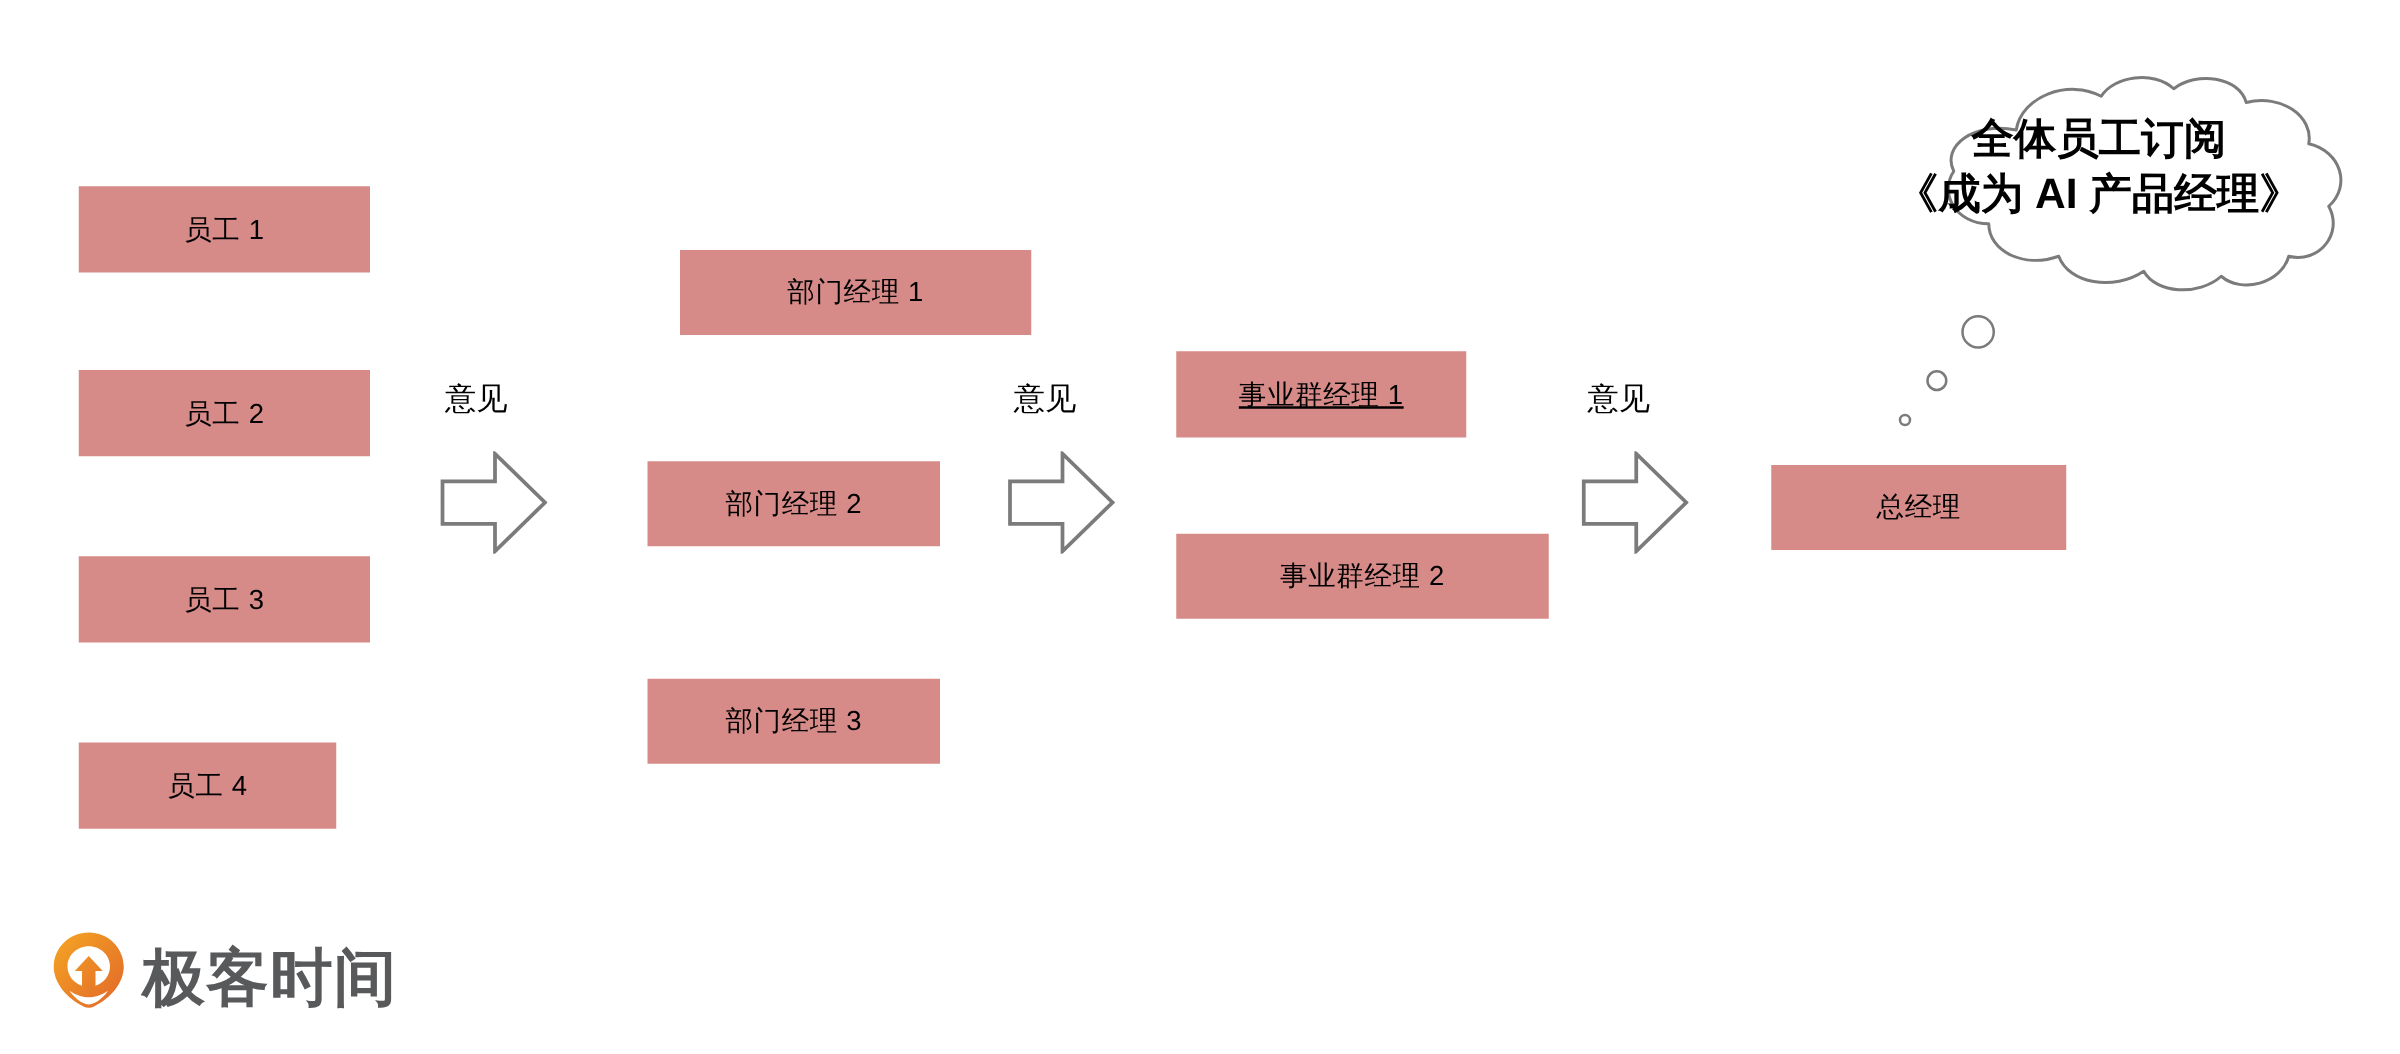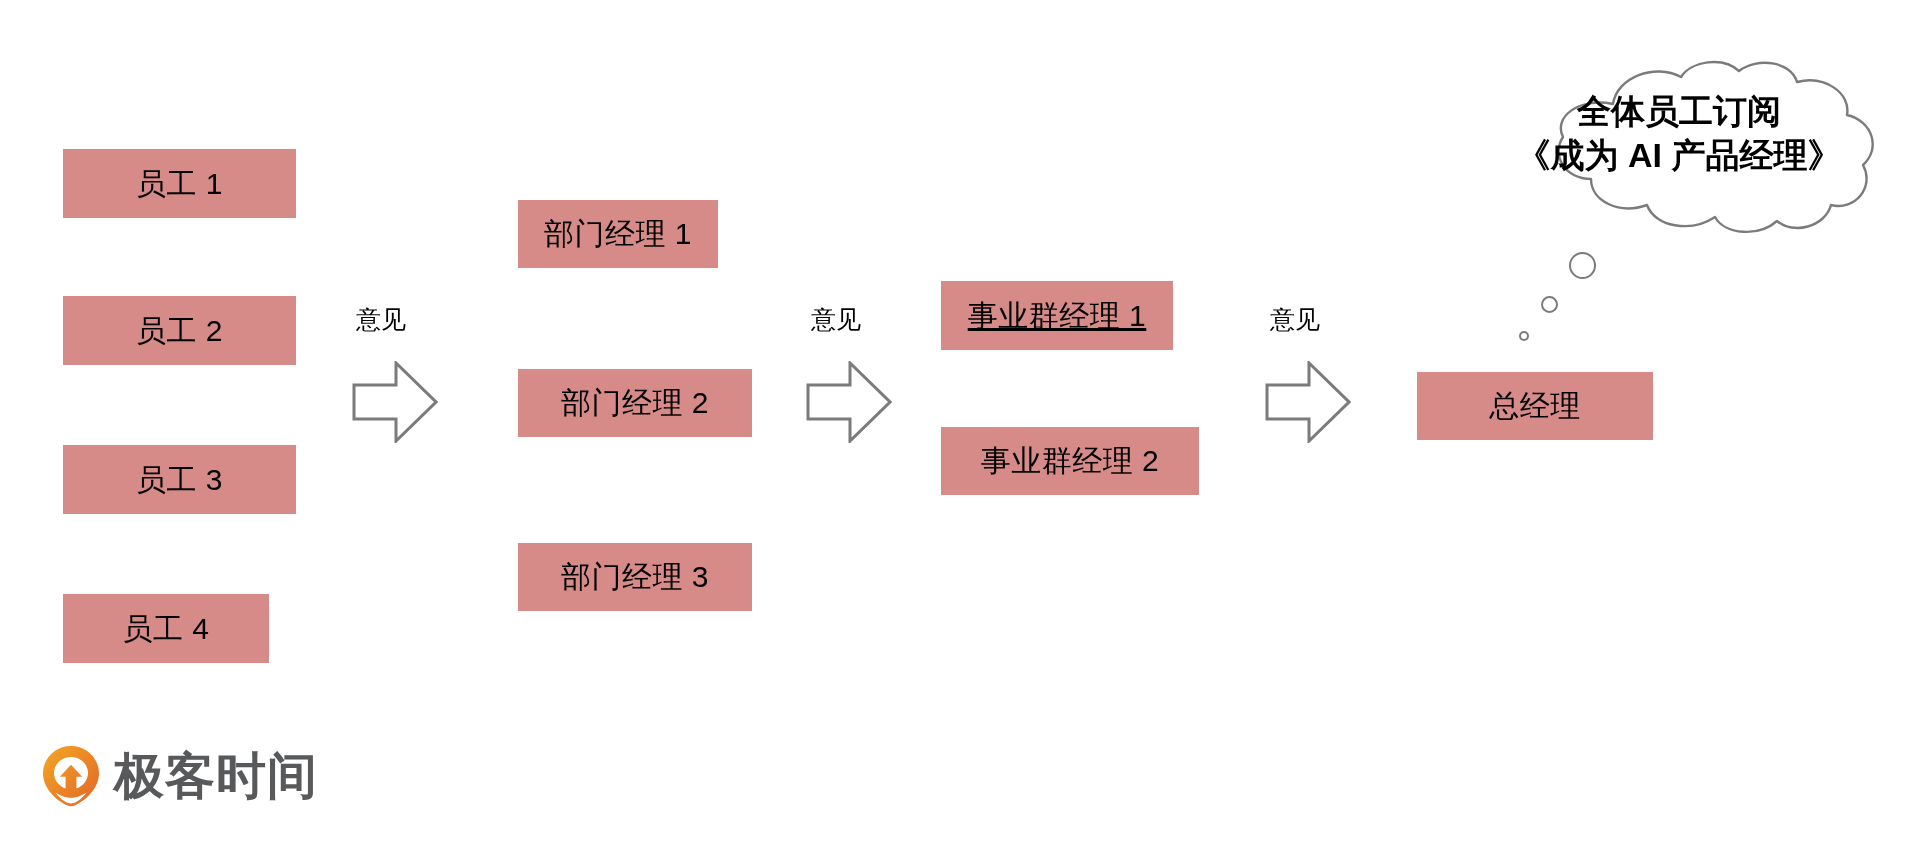--- a/index.html
+++ b/index.html
@@ -19,21 +19,21 @@
     background: #ffffff;
     overflow: hidden;
   }
   .node {
     position: absolute;
     background: #d68b88;
     display: flex;
     align-items: center;
     justify-content: center;
     color: #000000;
-    font-size: 30px;
+    font-size: 22px;
     letter-spacing: 0.5px;
     line-height: 1;
     white-space: nowrap;
     box-sizing: border-box;
   }
   .flow-label {
     position: absolute;
     font-size: 25px;
     color: #000000;
     line-height: 1;
@@ -60,21 +60,21 @@
   }
   .bubble {
     position: absolute;
     border: 2px solid #7b7b7b;
     border-radius: 50%;
     box-sizing: border-box;
   }
   .logo {
     position: absolute;
     display: flex;
-    align-items: center;
+    align-items: flex-end;
   }
   .logo-mark { display: block; }
   .logo-text {
     margin-left: 14px;
     font-size: 50px;
     font-weight: bold;
     color: #58595b;
     letter-spacing: 1px;
     line-height: 1;
     white-space: nowrap;
@@ -98,41 +98,41 @@
     <span>员工 4</span>
   </div>
 
   <div class="flow-label" style="left:356px; top:307px;">意见</div>
   <div class="arrow" style="left:352px; top:361px; width:86px; height:82px;">
     <svg width="86" height="82" viewBox="0 0 86 82" xmlns="http://www.w3.org/2000/svg" aria-hidden="true">
       <polygon points="2,24 44,24 44,2 84,41 44,80 44,58 2,58" fill="#ffffff" stroke="#7b7b7b" stroke-width="3" stroke-linejoin="miter"></polygon>
     </svg>
   </div>
 
-  <div class="node" style="left:518px; top:200px; width:200px; height:68px;">
+  <div class="node" style="left:544px; top:200px; width:281px; height:68px;">
     <span>部门经理 1</span>
   </div>
   <div class="node" style="left:518px; top:369px; width:234px; height:68px;">
     <span>部门经理 2</span>
   </div>
   <div class="node" style="left:518px; top:543px; width:234px; height:68px;">
     <span>部门经理 3</span>
   </div>
 
   <div class="flow-label" style="left:811px; top:307px;">意见</div>
   <div class="arrow" style="left:806px; top:361px; width:86px; height:82px;">
     <svg width="86" height="82" viewBox="0 0 86 82" xmlns="http://www.w3.org/2000/svg" aria-hidden="true">
       <polygon points="2,24 44,24 44,2 84,41 44,80 44,58 2,58" fill="#ffffff" stroke="#7b7b7b" stroke-width="3" stroke-linejoin="miter"></polygon>
     </svg>
   </div>
 
   <div class="node" style="left:941px; top:281px; width:232px; height:69px;text-decoration:underline;">
     <span>事业群经理 1</span>
   </div>
-  <div class="node" style="left:941px; top:427px; width:258px; height:68px;">
+  <div class="node" style="left:941px; top:427px; width:298px; height:68px;">
     <span>事业群经理 2</span>
   </div>
 
   <div class="flow-label" style="left:1270px; top:307px;">意见</div>
   <div class="arrow" style="left:1265px; top:361px; width:86px; height:82px;">
     <svg width="86" height="82" viewBox="0 0 86 82" xmlns="http://www.w3.org/2000/svg" aria-hidden="true">
       <polygon points="2,24 44,24 44,2 84,41 44,80 44,58 2,58" fill="#ffffff" stroke="#7b7b7b" stroke-width="3" stroke-linejoin="miter"></polygon>
     </svg>
   </div>
 

